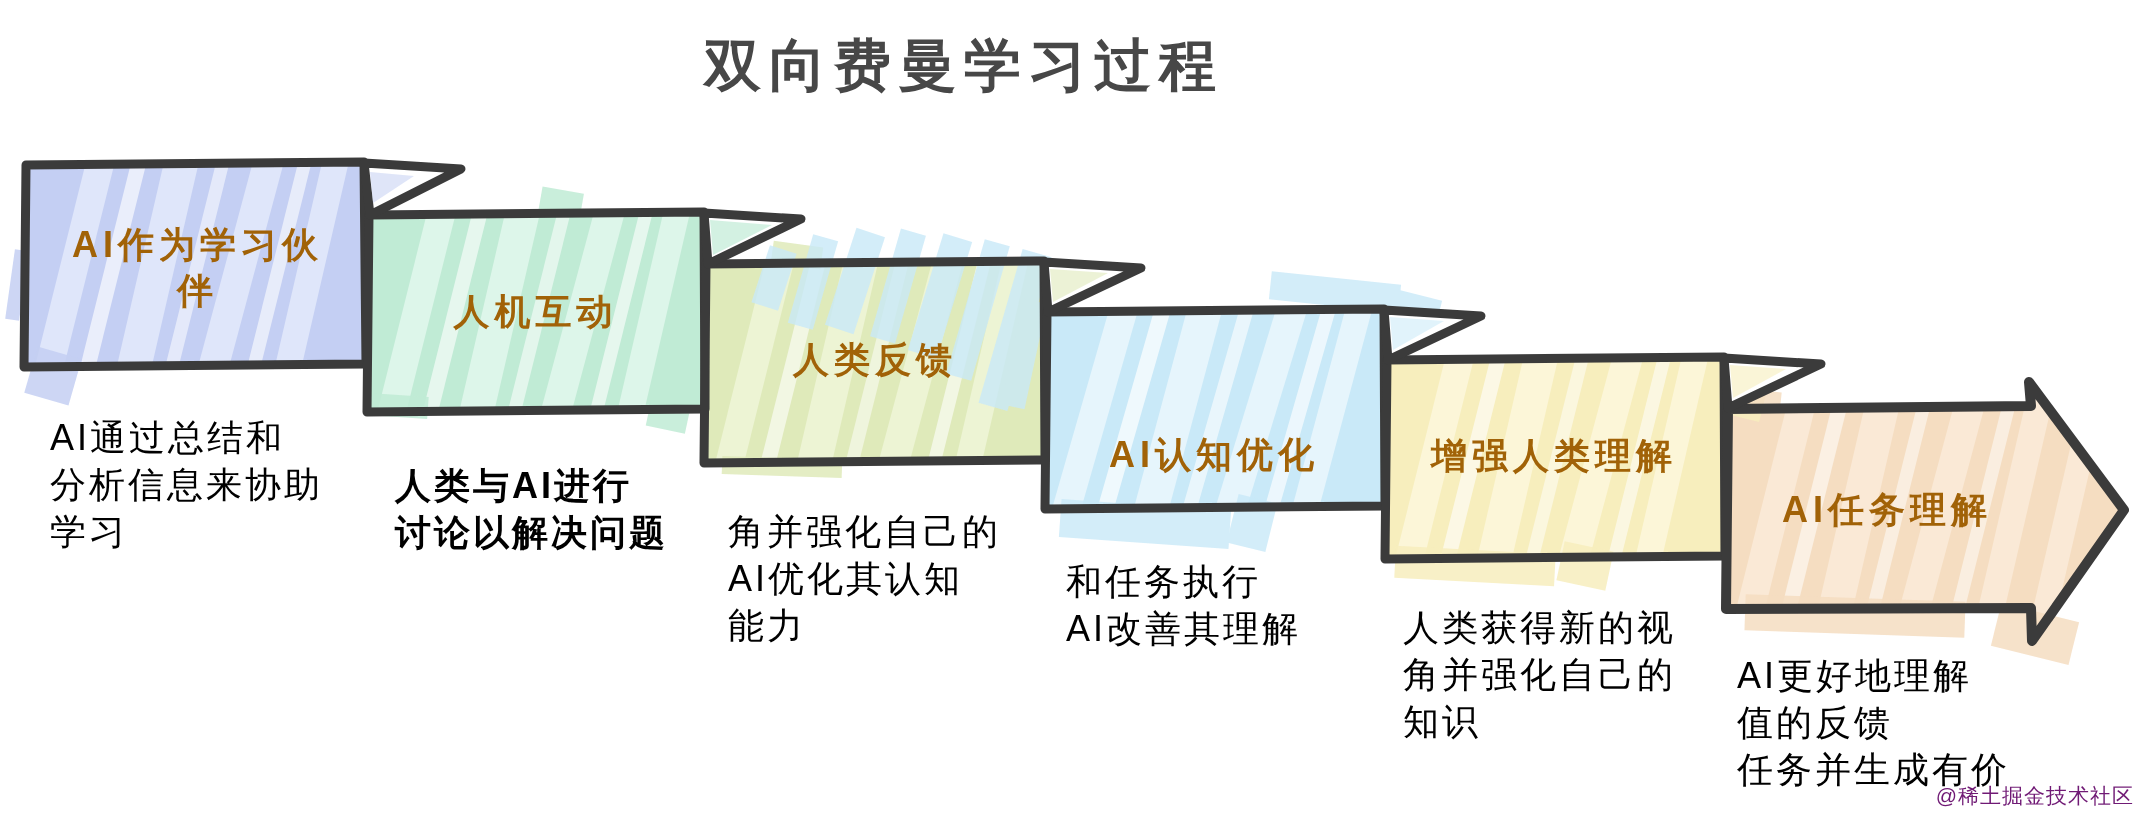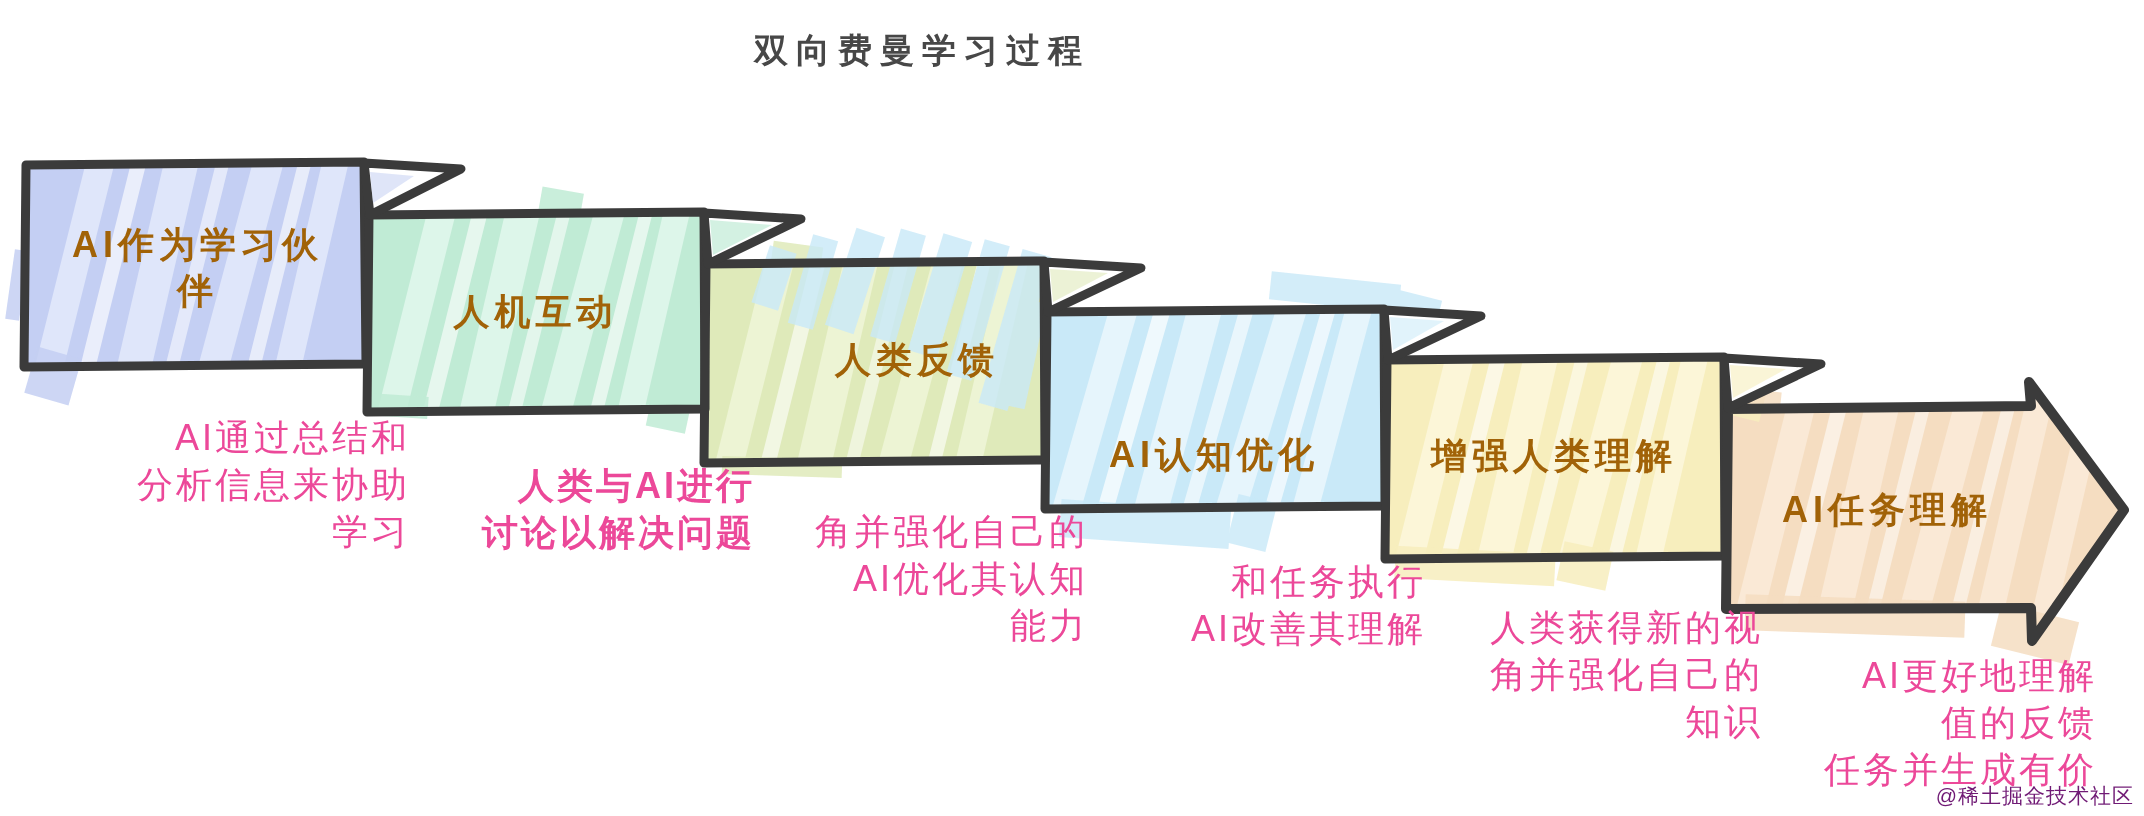--- a/index.html
+++ b/index.html
@@ -9,42 +9,43 @@
     height: 816px;
     background: #ffffff;
     overflow: hidden;
     font-family: "Liberation Sans", sans-serif;
   }
   #shapes { position: absolute; left: 0; top: 0; }
   .txt { position: absolute; color: #3f3f3f; }
   .diagram-title {
     left: 0; top: 28px; width: 1844px;
     text-align: center;
-    font-size: 34px; font-weight: 700; letter-spacing: 8px;
+    font-size: 57px; font-weight: 700; letter-spacing: 8px;
     color: #474747;
+    padding-left: 42px;
   }
   .box-label {
     font-size: 36px; font-weight: 600; letter-spacing: 5px;
     line-height: 46px; text-align: center; color: #a16207;
   }
   .box-label span { display: block; }
   .box-desc {
     font-size: 36px; font-weight: 500; letter-spacing: 3px;
-    line-height: 47px; text-align: right; color: #ec4899;
+    line-height: 47px; text-align: left; color: #000000;
   }
   .box-desc span { display: block; }
   .watermark {
     right: 10px; top: 782px;
     font-size: 21px; font-weight: 400; letter-spacing: 1px;
     color: #701a75;
   }
   
   #label-1 { left: 40px;   top: 222px; width: 315px; }
   #label-2 { left: 378px;  top: 289px; width: 315px; }
-  #label-3 { left: 710px;  top: 337px; width: 330px; margin-left: 42px; }
+  #label-3 { left: 710px;  top: 337px; width: 330px; }
   #label-4 { left: 1054px; top: 388px; width: 320px; margin-top: 44px; }
   #label-5 { left: 1394px; top: 433px; width: 320px; }
   #label-6 { left: 1737px; top: 487px; width: 300px; }
   
   #desc-1 { left: 50px;   top: 414px; width: 360px; }
   #desc-2 { left: 395px;  top: 462px; width: 360px; font-weight: bold; }
   #desc-3 { left: 728px;  top: 508px; width: 360px; }
   #desc-4 { left: 1066px; top: 558px; width: 360px; }
   #desc-5 { left: 1403px; top: 604px; width: 360px; }
   #desc-6 { left: 1737px; top: 652px; width: 360px; }

